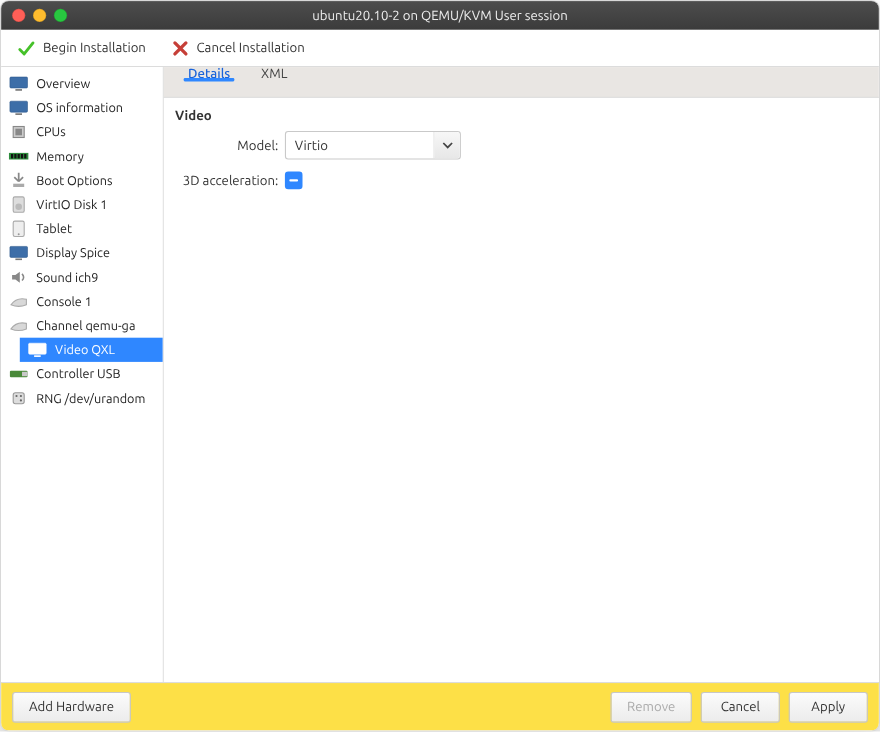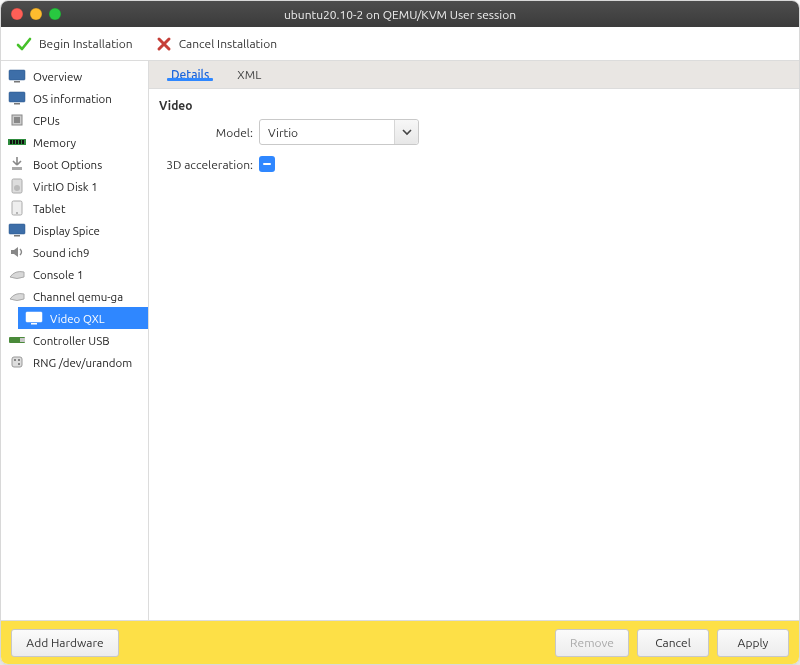--- a/index.html
+++ b/index.html
@@ -77,21 +77,21 @@
     display:flex;
     flex-direction:column;
     background:#fafafa;
     min-width:0;
   }
   .tabs {
     display:flex;
     background:#e9e6e3;
     border-bottom:1px solid #dcdcdc;
     height:28px;
-    align-items:center;
+    align-items:flex-start;
     padding:0 8px;
   }
   .tab {
     display:flex; align-items:center;
     padding:0 14px;
     font-size:12px;
     color:#444;
     cursor:default;
     position:relative;
   }

